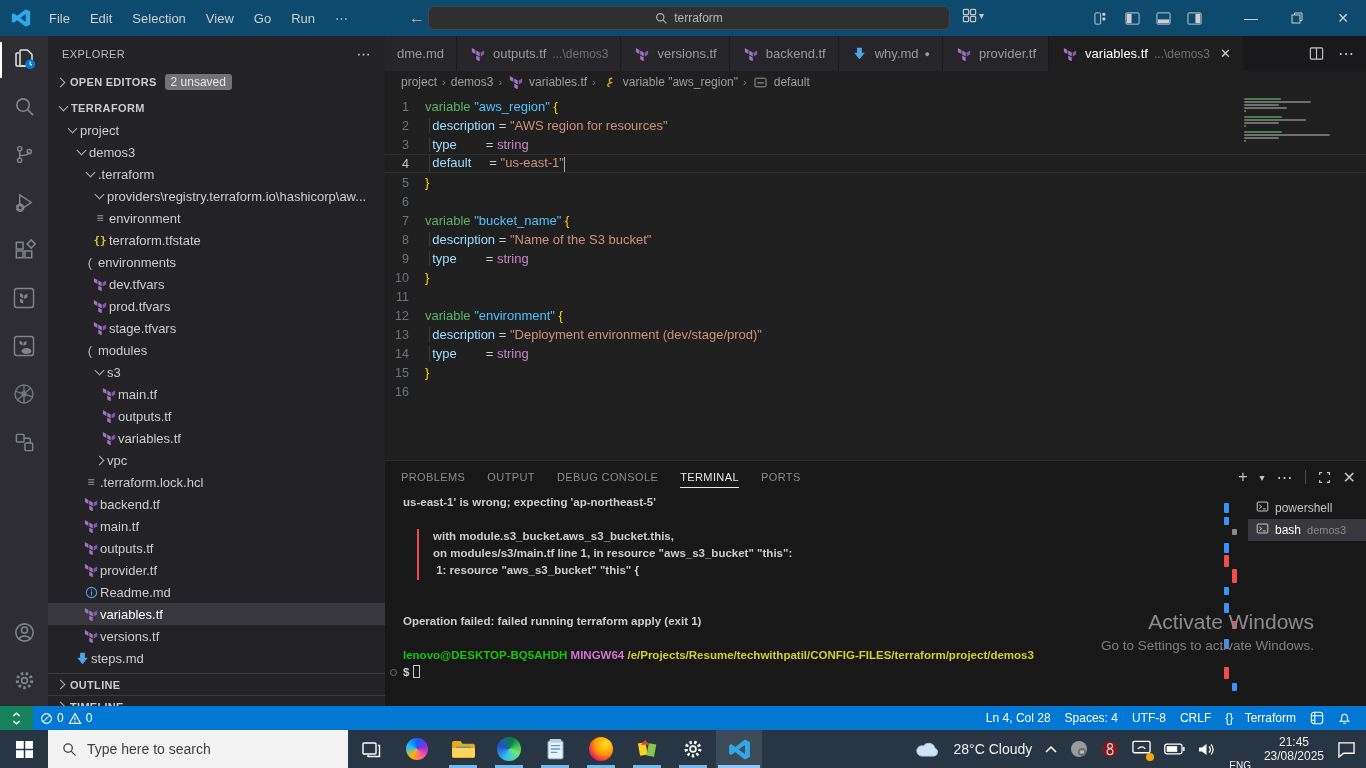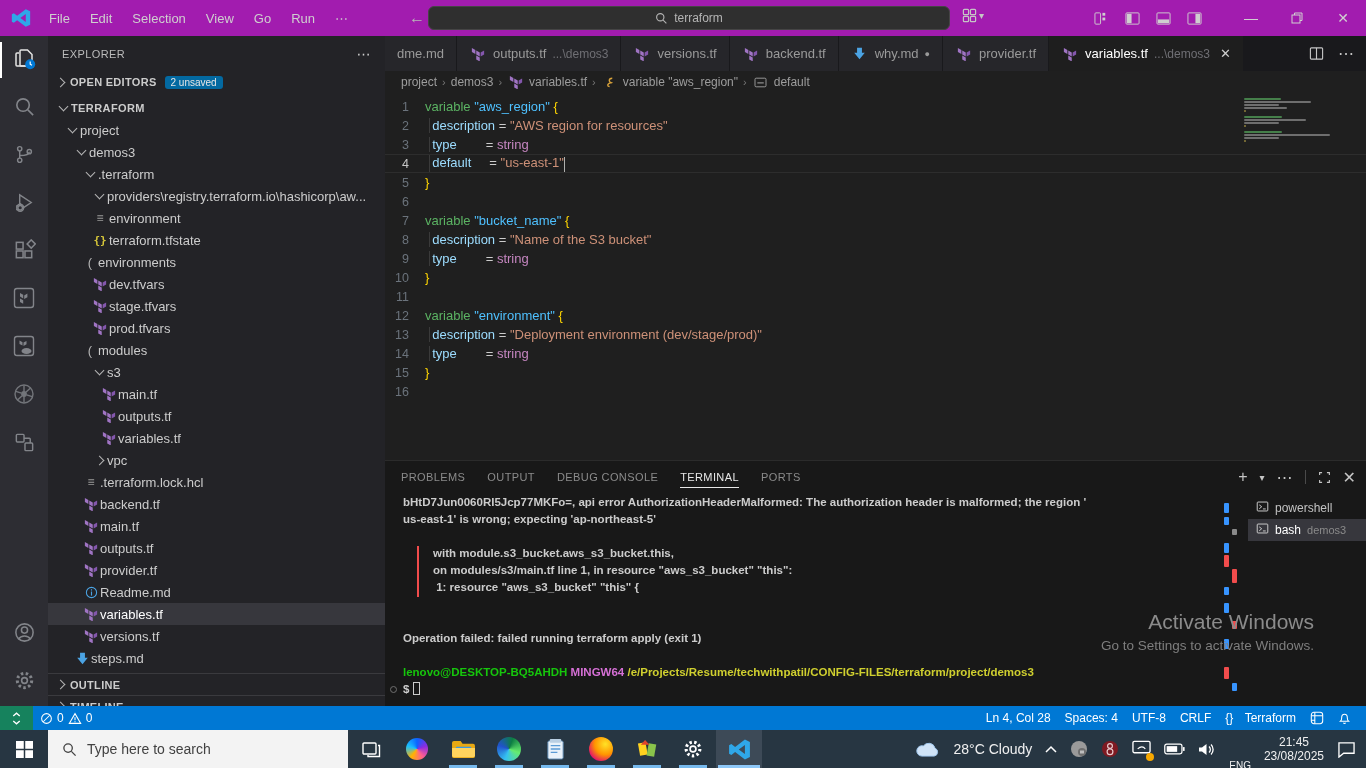--- a/index.html
+++ b/index.html
@@ -1,20 +1,20 @@
 <!DOCTYPE html>
 <html><head>
 <meta charset="utf-8">
 <style>
   html,body{margin:0;padding:0;background:#000;}
   *{box-sizing:border-box;font-family:"Liberation Sans",sans-serif;}
   #app{position:relative;width:1366px;height:768px;background:#1f1f1f;overflow:hidden;color:#ccc;}
 
   
-  .titlebar{position:absolute;left:0;top:0;width:1366px;height:36px;background:#a21caf;display:flex;align-items:center;}
+  .titlebar{position:absolute;left:0;top:0;width:1366px;height:36px;background:#0c4a6e;display:flex;align-items:center;}
   .vsc-logo{width:22px;height:22px;margin:0 8px 0 10px;}
   .menus{display:flex;gap:2px;}
   .menu-item{padding:4px 9px;font-size:13px;color:#cfcfcf;border-radius:4px;cursor:default;}
   .nav-arrows{display:flex;gap:14px;margin-left:52px;color:#b9b9b9;font-size:16px;}
   .searchbox{position:absolute;left:428px;top:6px;width:522px;height:24px;background:#2f2f2f;border:1px solid #454545;border-radius:6px;display:flex;align-items:center;justify-content:center;color:#b4b4b4;font-size:12px;gap:6px;}
   .grid-menu{position:absolute;left:962px;top:8px;display:flex;align-items:center;color:#c5c5c5;gap:2px;font-size:10px;}
   .win-icons{position:absolute;right:0;top:0;height:36px;display:flex;align-items:center;}
   .layout-icons{display:flex;gap:16px;margin-right:26px;}
   .win-btn{width:46px;height:36px;display:flex;align-items:center;justify-content:center;color:#d0d0d0;font-size:14px;}
 
@@ -24,21 +24,21 @@
   .act-item.active{opacity:1;}
   .act-item.active::before{content:'';position:absolute;left:0;top:6px;bottom:6px;width:2px;background:#fff;}
   .act-spacer{flex:1;}
 
   
   .sidebar{position:absolute;left:48px;top:36px;width:337px;height:670px;background:#232327;overflow:hidden;}
   .sb-header{height:35px;display:flex;align-items:center;padding:0 14px;color:#bbb;font-size:11px;letter-spacing:.4px;}
   .sb-header .more{margin-left:auto;font-size:14px;color:#cdcdcd;}
   .oe-row{height:22px;display:flex;align-items:center;padding-left:4px;color:#cccccc;}
   .oe-label{font-size:11px;font-weight:bold;letter-spacing:.3px;margin-left:2px;}
-  .badge{margin-left:8px;background:#0369a1;color:#e6e6e6;font-size:10px;padding:1px 6px;border-radius:3px;}
+  .badge{margin-left:8px;background:#737373;color:#e6e6e6;font-size:12px;padding:1px 6px;border-radius:3px;}
   .tree{margin-top:4px;}
   .trow{height:22px;display:flex;align-items:center;font-size:13px;color:#cccccc;white-space:nowrap;overflow:hidden;}
   .trow.sel{background:#37373d;color:#fff;}
   .trow.bold .tlabel{font-weight:bold;font-size:11px;letter-spacing:.4px;}
   .chev{width:16px;display:inline-flex;justify-content:center;color:#b5b5b5;flex:0 0 16px;}
   .chev.down::before{content:'';width:6px;height:6px;border-right:1.4px solid #b5b5b5;border-bottom:1.4px solid #b5b5b5;transform:rotate(45deg);margin-top:-3px;}
   .chev.right::before{content:'';width:6px;height:6px;border-right:1.4px solid #b5b5b5;border-bottom:1.4px solid #b5b5b5;transform:rotate(-45deg);}
   .chev.paren::before{content:'(';color:#b5b5b5;font-size:13px;}
   .ficon{width:18px;flex:0 0 18px;display:inline-flex;justify-content:center;align-items:center;font-size:11px;}
   .sb-section{position:absolute;left:0;width:337px;height:22px;border-top:1px solid #3a3a3e;display:flex;align-items:center;padding-left:4px;}
@@ -343,34 +343,34 @@
           <span class="ficon">
             <svg width="14" height="14" viewBox="0 0 16 16">
               <g fill="#a074c4">
                 <path d="M1 1.2l4 2.3v4.5L1 5.7z"></path>
                 <path d="M6 4.1l4 2.3v4.5L6 8.6z"></path>
                 <path d="M11 6.4l4-2.3v4.5l-4 2.3z" fill="#8457ad"></path>
                 <path d="M6 9.8l4 2.3v4.4l-4-2.3z"></path>
               </g>
             </svg>
           </span>
+          <span class="tlabel">prod.tfvars</span>
+        </div>
+        <div class="trow  " style="padding-left:43px">
+          <span class="ficon">
+            <svg width="14" height="14" viewBox="0 0 16 16">
+              <g fill="#a074c4">
+                <path d="M1 1.2l4 2.3v4.5L1 5.7z"></path>
+                <path d="M6 4.1l4 2.3v4.5L6 8.6z"></path>
+                <path d="M11 6.4l4-2.3v4.5l-4 2.3z" fill="#8457ad"></path>
+                <path d="M6 9.8l4 2.3v4.4l-4-2.3z"></path>
+              </g>
+            </svg>
+          </span>
           <span class="tlabel">stage.tfvars</span>
-        </div>
-        <div class="trow  " style="padding-left:43px">
-          <span class="ficon">
-            <svg width="14" height="14" viewBox="0 0 16 16">
-              <g fill="#a074c4">
-                <path d="M1 1.2l4 2.3v4.5L1 5.7z"></path>
-                <path d="M6 4.1l4 2.3v4.5L6 8.6z"></path>
-                <path d="M11 6.4l4-2.3v4.5l-4 2.3z" fill="#8457ad"></path>
-                <path d="M6 9.8l4 2.3v4.4l-4-2.3z"></path>
-              </g>
-            </svg>
-          </span>
-          <span class="tlabel">prod.tfvars</span>
         </div>
         <div class="trow  " style="padding-left:34px">
           <span class="chev paren"></span>
           <span class="tlabel">modules</span>
         </div>
         <div class="trow  " style="padding-left:43px">
           <span class="chev down"></span>
           <span class="tlabel">s3</span>
         </div>
         <div class="trow  " style="padding-left:52px">
@@ -710,21 +710,20 @@
         <span style="font-size:16px;">+</span>
         <span style="font-size:10px;">▾</span>
         <span>⋯</span>
         <span class="pa-divider"></span>
         <svg width="13" height="13" viewBox="0 0 16 16" fill="none" stroke="#c5c5c5" stroke-width="1.4">
             <path d="M2 5V2h3M11 2h3v3M14 11v3h-3M5 14H2v-3"></path>
           </svg>
         <span>✕</span>
       </div>
       <div class="termwrap" id="terminal">
-          <div class="tline"><span class="tc-w">bHtD7Jun0060RI5Jcp77MKFo=, api error AuthorizationHeaderMalformed: The authorization header is malformed; the region '</span></div>
           <div class="tline"><span class="tc-w">us-east-1' is wrong; expecting 'ap-northeast-5'</span></div>
           <div class="tline"></div>
           <div class="tbarblock">
             <div class="tline"><span class="tc-w">with module.s3_bucket.aws_s3_bucket.this,</span></div>
             <div class="tline"><span class="tc-w">on modules/s3/main.tf line 1, in resource "aws_s3_bucket" "this":</span></div>
             <div class="tline"><span class="tc-w"> 1: resource "aws_s3_bucket" "this" {</span></div>
           </div>
           <div class="tline"></div>
           <div class="tline"></div>
           <div class="tline"><span class="tc-w">Operation failed: failed running terraform apply (exit 1)</span></div>

